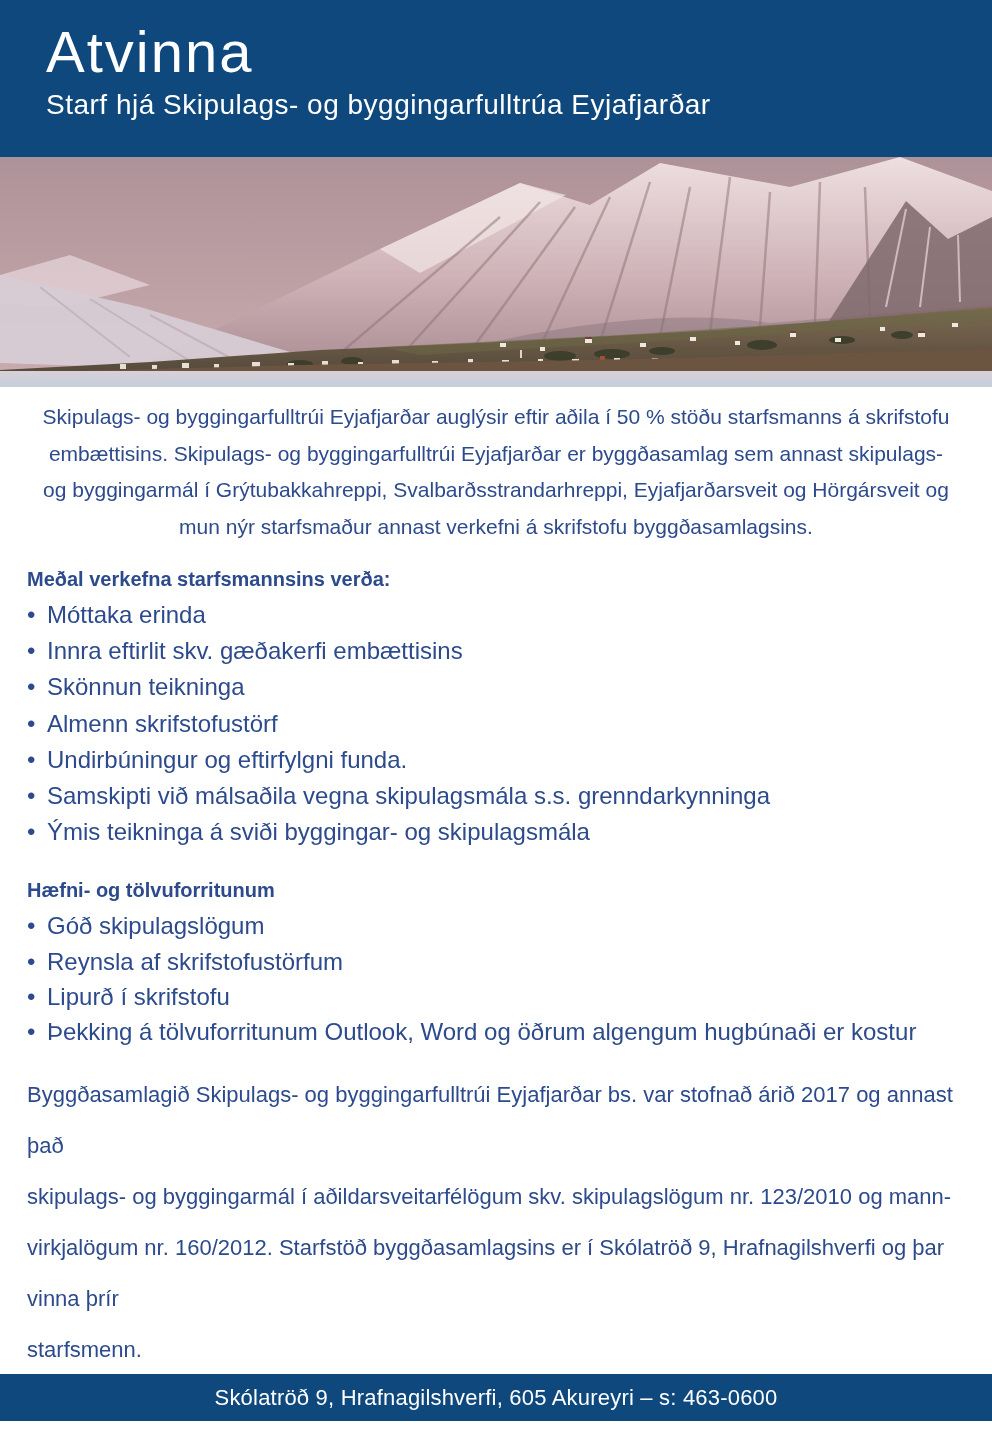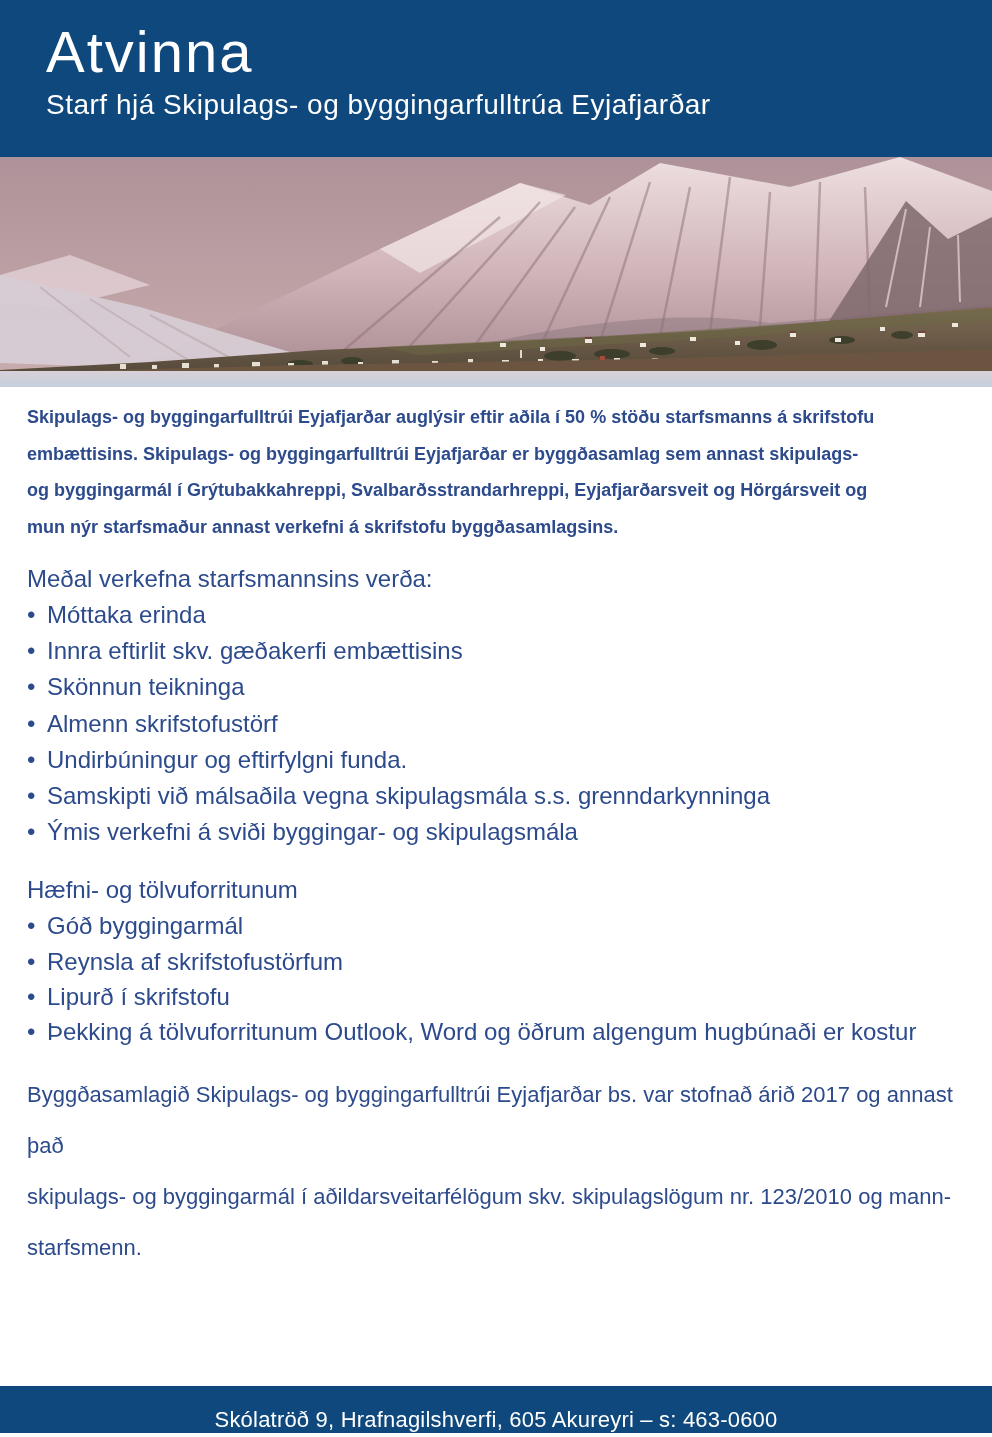--- a/index.html
+++ b/index.html
@@ -33,27 +33,28 @@
   }
   
   .hero { height:230px; width:992px; }
   .hero svg { display:block; width:992px; height:230px; }
   
   .content {
     padding:12px 27px 0 27px;
     color:#2c4a8c;
   }
   .intro .pline {
-    font-size:18px;
+    font-size:21px;
+    font-weight:400;
+    line-height:36.5px;
+    text-align:center;
+  }
+  .section-heading {
+    font-size:20px;
     font-weight:700;
-    line-height:36.5px;
-  }
-  .section-heading {
-    font-size:24px;
-    font-weight:400;
     line-height:36px;
   }
   .tasks-heading { margin-top:16px; }
   .reqs-heading  { margin-top:22px; }
   ul.bullets { list-style:none; }
   ul.bullets li {
     font-size:24px;
     font-weight:500;
     line-height:36.2px;
     padding-left:20px;
@@ -67,26 +68,26 @@
   }
   .about { margin-top:20px; }
   .about .pline {
     font-size:22px;
     font-weight:500;
     line-height:51px;
   }
   
   .footer-bar {
     position:absolute;
-    left:0; bottom:4px;
+    left:0; bottom:16px;
     width:100%; height:47px;
     background:#0e487c;
     color:#ffffff;
     display:flex;
-    align-items:flex-end;
+    align-items:center;
     justify-content:center;
     font-size:22px;
     letter-spacing:0.2px;
   }
 </style>
 </head>
 <body>
 
 <div class="page">
 
@@ -210,34 +211,35 @@
     </div>
 
     <div class="section-heading tasks-heading">Meðal verkefna starfsmannsins verða:</div>
     <ul class="bullets">
       <li>Móttaka erinda</li>
       <li>Innra eftirlit skv. gæðakerfi embættisins</li>
       <li>Skönnun teikninga</li>
       <li>Almenn skrifstofustörf</li>
       <li>Undirbúningur og eftirfylgni funda.</li>
       <li>Samskipti við málsaðila vegna skipulagsmála s.s. grenndarkynninga</li>
-      <li>Ýmis verkefni á sviði byggingar- og skipulagsmála</li>
+      <li>Ýmis teikninga á sviði byggingar- og skipulagsmála</li>
     </ul>
 
     <div class="section-heading reqs-heading">Hæfni- og tölvuforritunum</div>
     <ul class="bullets tight">
-      <li>Góð byggingarmál</li>
+      <li>Góð skipulagslögum</li>
       <li>Reynsla af skrifstofustörfum</li>
       <li>Lipurð í skrifstofu</li>
       <li>Þekking á tölvuforritunum Outlook, Word og öðrum algengum hugbúnaði er kostur</li>
     </ul>
 
     <div class="about">
       <div class="pline">Byggðasamlagið Skipulags- og byggingarfulltrúi Eyjafjarðar bs. var stofnað árið 2017 og annast það</div>
       <div class="pline">skipulags- og byggingarmál í aðildarsveitarfélögum skv. skipulagslögum nr. 123/2010 og mann-</div>
+      <div class="pline">virkjalögum nr. 160/2012. Starfstöð byggðasamlagsins er í Skólatröð 9, Hrafnagilshverfi og þar vinna þrír</div>
       <div class="pline">starfsmenn.</div>
     </div>
   </main>
 
   <footer class="footer-bar">
     <span>Skólatröð 9, Hrafnagilshverfi, 605 Akureyri – s: 463-0600</span>
   </footer>
 
 </div>
 

